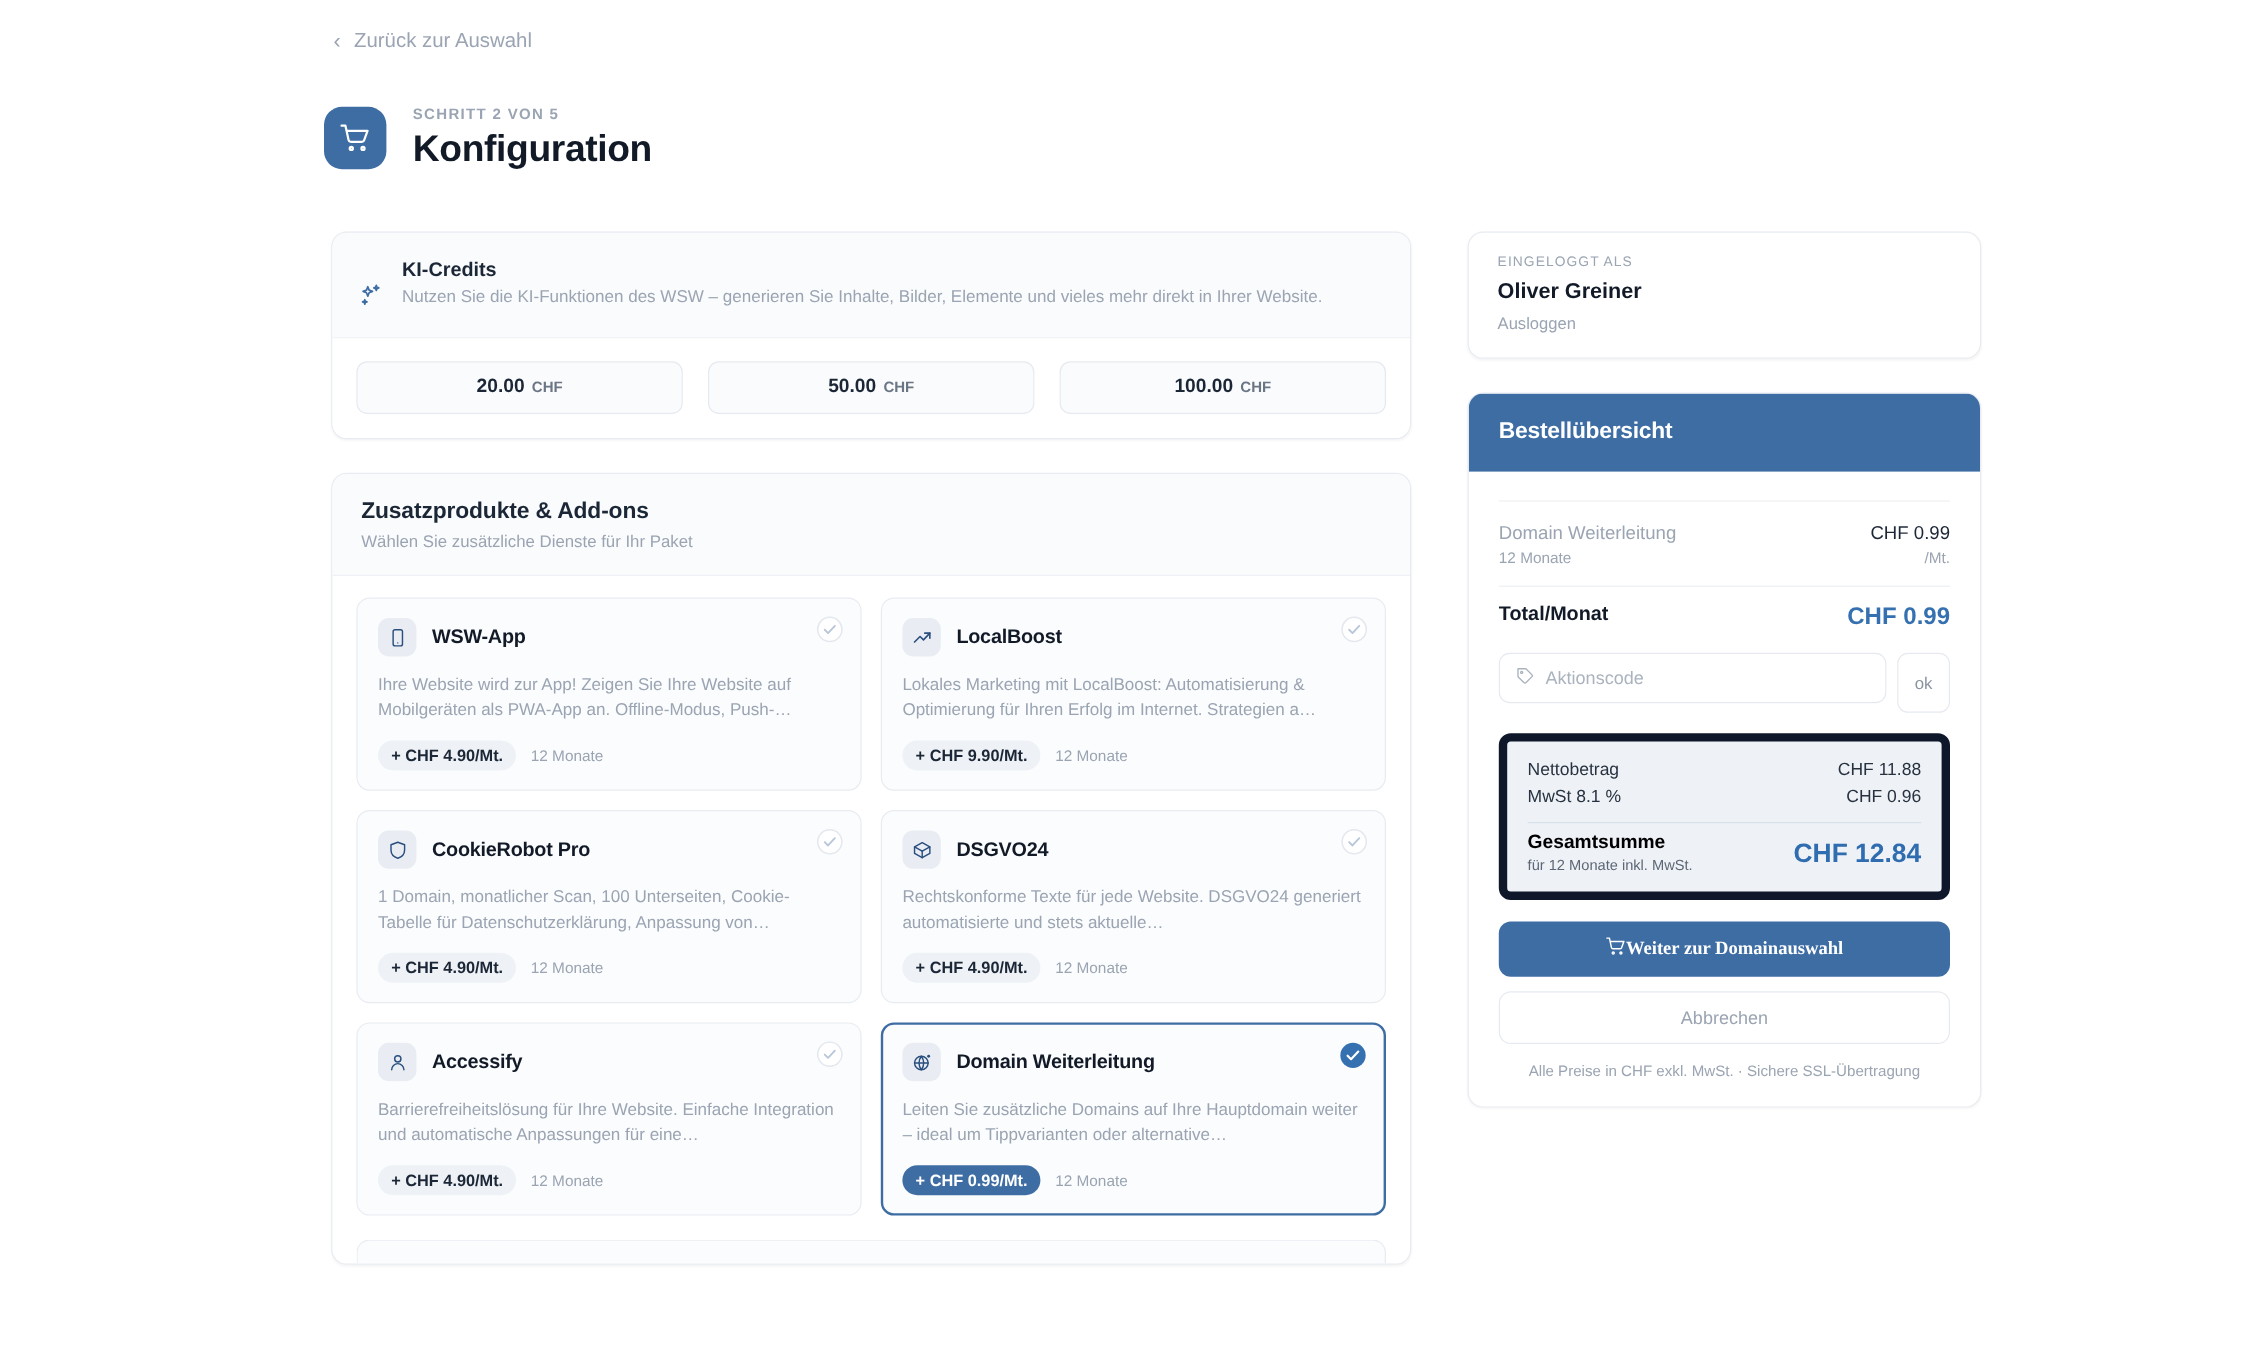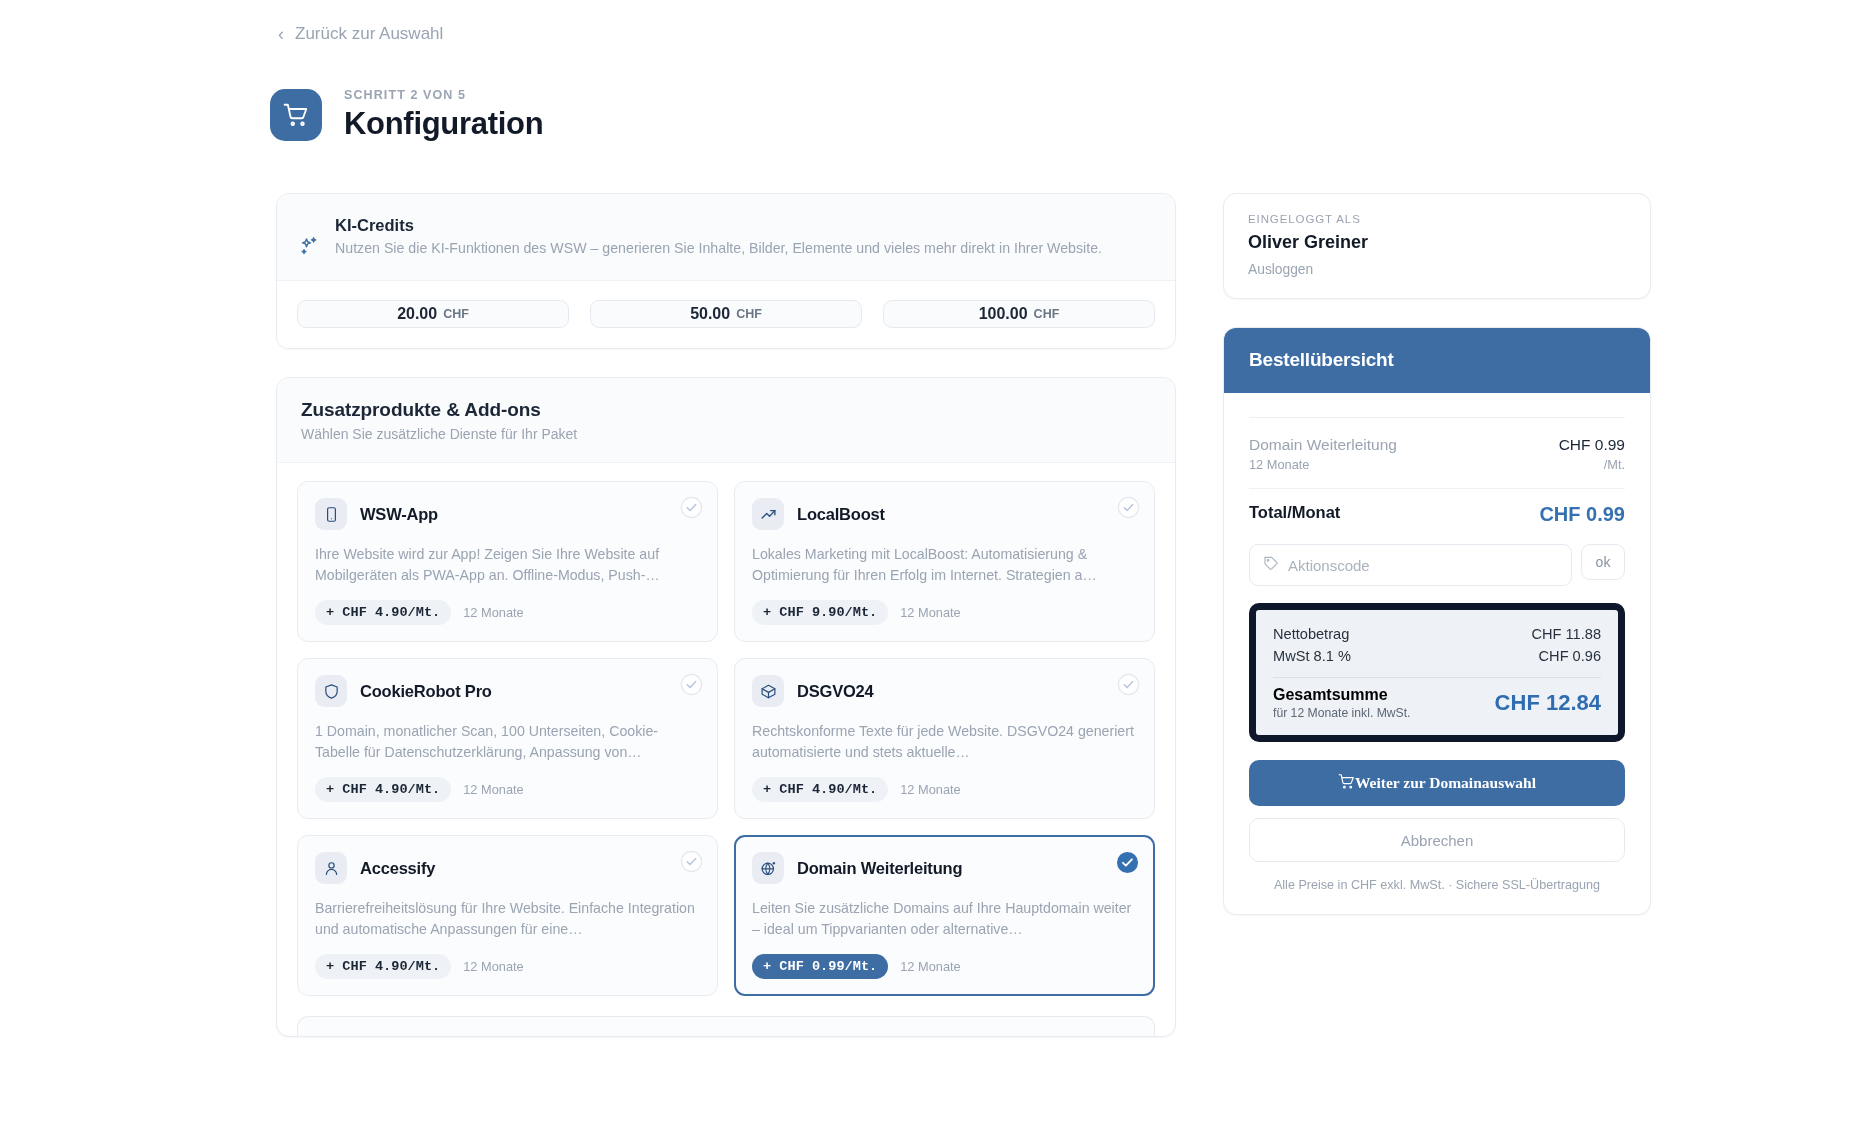--- a/index.html
+++ b/index.html
@@ -47,21 +47,21 @@
     overflow: hidden;
   }
 
   
   .ki-head { display: flex; gap: 14px; padding: 22px 24px 20px 22px; background: #fafbfc; border-bottom: 1px solid #eef1f5; }
   .ki-ico { flex: none; width: 22px; padding-top: 20px; color: #3e6da4; }
   .ki-title { font-size: 16.5px; font-weight: 600; color: #1b2636; margin-bottom: 3px; }
   .ki-sub { font-size: 14.2px; line-height: 1.45; color: #9aa4b2; max-width: 790px; }
   .ki-opts { display: flex; gap: 21px; padding: 19px 20px 20px 20px; background:#fff; }
   .ki-opt {
-    flex: 1; height: 28px; border: 1px solid #e6eaf0; border-radius: 9px;
+    flex: 1; height: 44px; border: 1px solid #e6eaf0; border-radius: 9px;
     background: #fafbfc; display: flex; align-items: center; justify-content: center;
     gap: 6px; cursor: pointer;
   }
   .ki-opt .amt { font-size: 16px; font-weight: 700; color: #1b2636; }
   .ki-opt .cur { font-size: 12.5px; font-weight: 600; color: #6b7685; }
 
   
   .ad-head { padding: 21px 24px 20px 24px; background: #fafbfc; border-bottom: 1px solid #eef1f5; }
   .ad-title { font-size: 19px; font-weight: 600; color: #1b2636; margin-bottom: 5px; letter-spacing: -0.1px; }
   .ad-sub { font-size: 14px; color: #9aa4b2; }
@@ -75,21 +75,21 @@
   .ao-top { display: flex; align-items: center; gap: 13px; }
   .ao-ico {
     width: 32px; height: 32px; border-radius: 9px; background: #e9edf3;
     display: flex; align-items: center; justify-content: center; flex: none; color: #2a4f7e;
   }
   .ao-name { font-size: 16.5px; font-weight: 600; color: #121a28; letter-spacing: -0.2px; }
   .ao-desc { margin-top: 14px; font-size: 14.2px; line-height: 1.48; color: #9aa4b2;
              display: -webkit-box; -webkit-line-clamp: 2; -webkit-box-orient: vertical; overflow: hidden; }
   .ao-foot { margin-top: 14px; display: flex; align-items: center; gap: 12px; }
   .ao-price { background: #eef1f5; color: #1b2636; font-size: 13.6px; font-weight: 700;
-              padding: 5px 11px; border-radius: 14px; font-family: Liberation Mono, monospace; }
+              padding: 5px 11px; border-radius: 14px; }
   .ao.sel .ao-price { background: #3e6da4; color: #ffffff; }
   .ao-term { font-size: 12.8px; color: #9aa4b2; }
   .ao-check { position: absolute; right: 14px; top: 14px; width: 23px; height: 23px; }
 
   
   .ao-partial { border: 1px solid #e8ecf1; border-radius: 11px 11px 0 0; background: #fbfcfd; height: 20px; border-bottom: none; }
 
   
   .user { padding: 19px 24px 21px 24px; }
   .user .lbl { font-size: 11.5px; letter-spacing: 0.9px; color: #9aa4b2; text-transform: uppercase; font-weight: 500; margin-bottom: 7px; }
@@ -114,21 +114,21 @@
   .promo-wrap {
     flex: 1; height: 42px; border: 1px solid #e6eaf0; border-radius: 9px; background: #fff;
     display: flex; align-items: center; gap: 9px; padding: 0 13px;
   }
   .promo-wrap input {
     border: none; outline: none; background: transparent; width: 100%;
     font-family: "Liberation Sans", sans-serif; font-size: 15px; color: #1b2636;
   }
   .promo-wrap input::placeholder { color: #aab3be; }
   .promo-ok {
-    width: 44px; height: 36px; border: 1px solid #e6eaf0; border-radius: 9px; background: #fff;
+    width: 44px; height: 50px; border: 1px solid #e6eaf0; border-radius: 9px; background: #fff;
     font-size: 14px; color: #8a94a1; cursor: pointer; font-family: "Liberation Sans", sans-serif;
   }
 
   .totbox { margin-top: 17px; background: #eef2f7; border: 7px solid #0f172a; border-radius: 10px; padding: 13px 17px 15px 17px; }
   .trow { display: flex; justify-content: space-between; align-items: center; padding: 3px 0; }
   .trow .k { font-size: 14.6px; color: #28323f; }
   .trow .v { font-size: 14.6px; color: #28323f; }
   .tsep { height: 1px; background: #d8e0ea; margin: 10px 0 8px 0; }
   .grand { display: flex; justify-content: space-between; align-items: center; }
   .grand .gk { font-size: 16px; font-weight: 700; color: #000000; }

